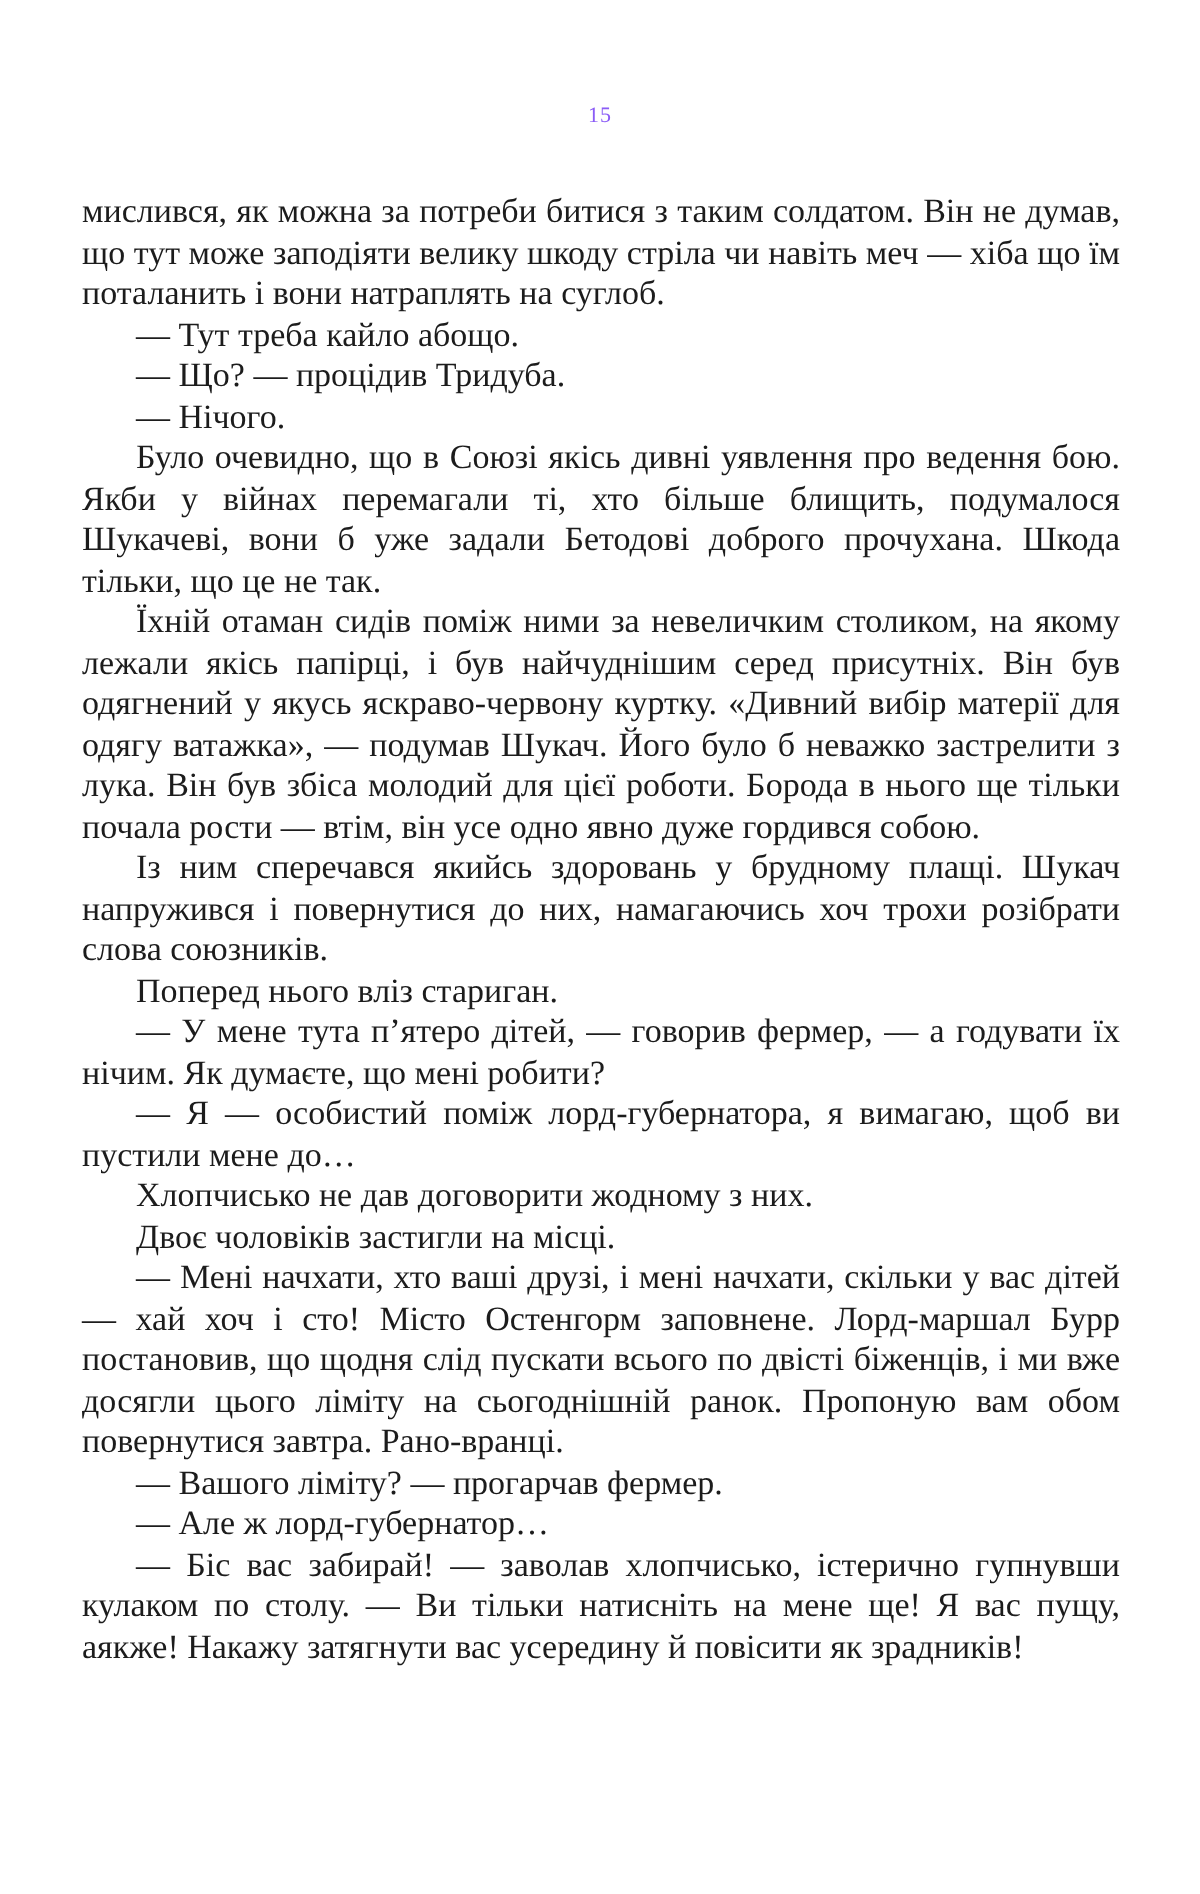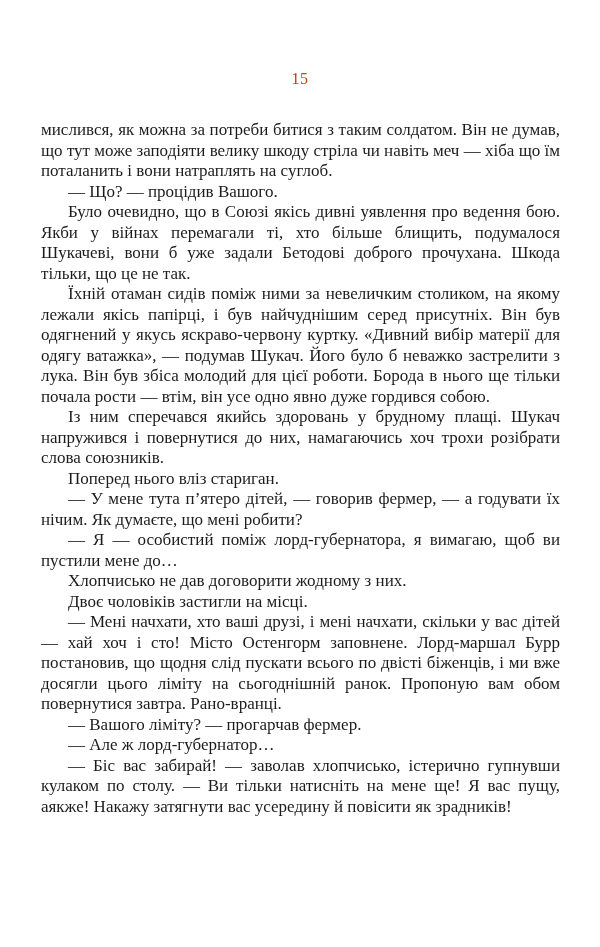--- a/index.html
+++ b/index.html
@@ -16,25 +16,25 @@
     -webkit-font-smoothing: antialiased;
   }
   .book-page {
     position: relative;
     width: 600px;
     height: 947px;
     background: #ffffff;
     box-sizing: border-box;
   }
   .page-number {
-    padding-top: 70px;
+    padding-top: 52px;
     text-align: center;
-    font-size: 16px;
+    font-size: 11px;
     letter-spacing: 0.5px;
-    color: #c2410c;
+    color: #8b5cf6;
   }
   .text-block {
     margin: 32px 40px 0 41px;
     font-size: 17px;
     line-height: 20.5px;
     text-align: justify;
     text-justify: inter-word;
   }
   .para {
     margin: 0;
@@ -45,21 +45,23 @@
   }
 </style>
 </head>
 <body>
 
 <div class="book-page">
   <div class="page-number">15</div>
 
   <div class="text-block">
     <p class="para no-indent">мислився, як можна за потреби битися з таким солдатом. Він не думав, що тут може заподіяти велику шкоду стріла чи навіть меч — хіба що їм поталанить і вони натраплять на суглоб.</p>
-    <p class="para">— Що? — процідив Вашого.</p>
+    <p class="para">— Тут треба кайло абощо.</p>
+    <p class="para">— Що? — процідив Тридуба.</p>
+    <p class="para">— Нічого.</p>
     <p class="para">Було очевидно, що в Союзі якісь дивні уявлення про ведення бою. Якби у війнах перемагали ті, хто більше блищить, подумалося Шукачеві, вони б уже задали Бетодові доброго прочухана. Шкода тільки, що це не так.</p>
     <p class="para">Їхній отаман сидів поміж ними за невеличким столиком, на якому лежали якісь папірці, і був найчуднішим серед присутніх. Він був одягнений у якусь яскраво-червону куртку. «Дивний вибір матерії для одягу ватажка», — подумав Шукач. Його було б неважко застрелити з лука. Він був збіса молодий для цієї роботи. Борода в нього ще тільки почала рости — втім, він усе одно явно дуже гордився собою.</p>
     <p class="para">Із ним сперечався якийсь здоровань у брудному плащі. Шукач напружився і повернутися до них, намагаючись хоч трохи розібрати слова союзників.</p>
     <p class="para">Поперед нього вліз стариган.</p>
     <p class="para">— У мене тута п’ятеро дітей, — говорив фермер, — а годувати їх нічим. Як думаєте, що мені робити?</p>
     <p class="para">— Я — особистий поміж лорд-губернатора, я вимагаю, щоб ви пустили мене до…</p>
     <p class="para">Хлопчисько не дав договорити жодному з них.</p>
     <p class="para">Двоє чоловіків застигли на місці.</p>
     <p class="para">— Мені начхати, хто ваші друзі, і мені начхати, скільки у вас дітей — хай хоч і сто! Місто Остенгорм заповнене. Лорд-маршал Бурр постановив, що щодня слід пускати всього по двісті біженців, і ми вже досягли цього ліміту на сьогоднішній ранок. Пропоную вам обом повернутися завтра. Рано-вранці.</p>
     <p class="para">— Вашого ліміту? — прогарчав фермер.</p>

